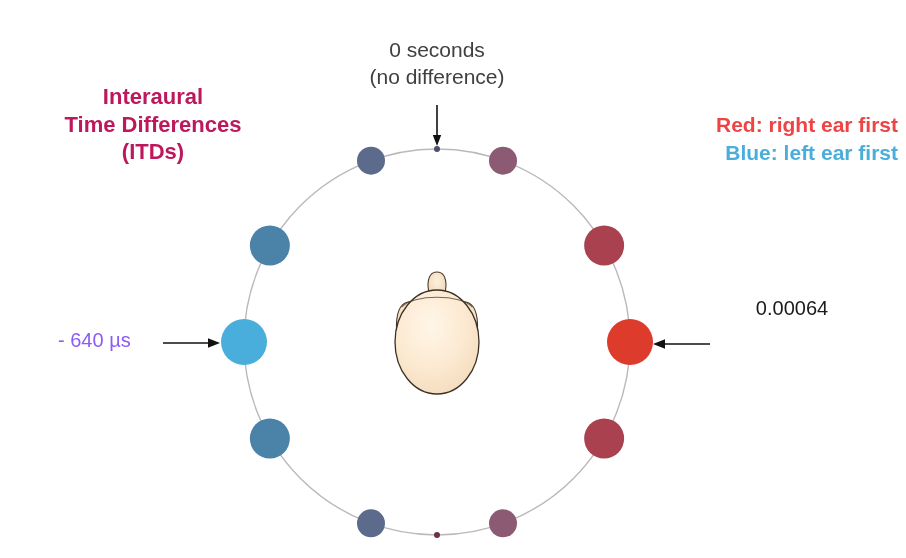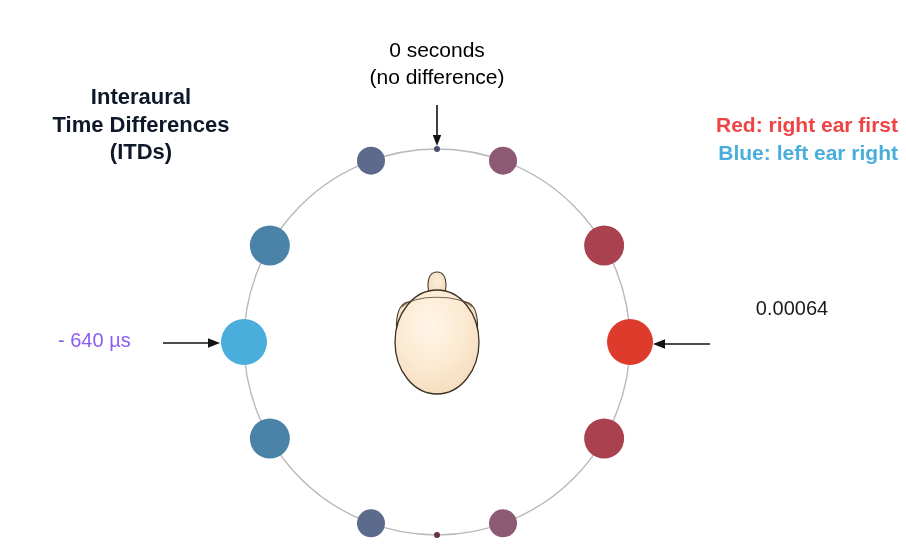--- a/index.html
+++ b/index.html
@@ -13,41 +13,41 @@
     height: 558px;
     background: #ffffff;
     overflow: hidden;
     font-family: "Liberation Sans", sans-serif;
     color: #1a1a1a;
   }
 
   
   #title-block {
     position: absolute;
-    left: 16px;
+    left: 28px;
     top: 83px;
     width: 250px;
     text-align: center;
     font-weight: bold;
     font-size: 22px;
     line-height: 1.26;
-    color: #0f172a;
+    color: #be185d;
   }
   #title-block .tline { display: block; white-space: nowrap; }
 
   
   #top-annotation {
     position: absolute;
     left: 337px;
     top: 36px;
     width: 200px;
     text-align: center;
     font-size: 21px;
     line-height: 1.3;
-    color: #000000;
+    color: #404040;
   }
   #top-annotation .tline { display: block; white-space: nowrap; }
 
   #top-arrow {
     position: absolute;
     left: 431px;
     top: 105px;
     width: 12px;
     height: 42px;
   }
@@ -167,21 +167,21 @@
     <span class="tline">0 seconds</span>
     <span class="tline">(no difference)</span>
   </div>
   <svg id="top-arrow" viewBox="0 0 12 42">
     <line x1="6" y1="0" x2="6" y2="33" stroke="#111" stroke-width="1.6"></line>
     <polygon points="6,41 1.8,30 10.2,30" fill="#111"></polygon>
   </svg>
 
   <div id="legend">
     <span class="legend-line" id="legend-red" style="color: #ef4444;">Red: right ear first</span>
-    <span class="legend-line" id="legend-blue" style="color: rgb(74, 174, 220);">Blue: left ear right</span>
+    <span class="legend-line" id="legend-blue" style="color: rgb(74, 174, 220);">Blue: left ear first</span>
   </div>
 
   <div id="left-label">- 640 µs</div>
   <svg id="left-arrow" viewBox="0 0 58 20">
     <line x1="0" y1="10" x2="48" y2="10" stroke="#111" stroke-width="1.6"></line>
     <polygon points="57,10 45,5.2 45,14.8" fill="#111"></polygon>
   </svg>
 
   <div id="right-label">
     <span class="tline">0.00064</span>

